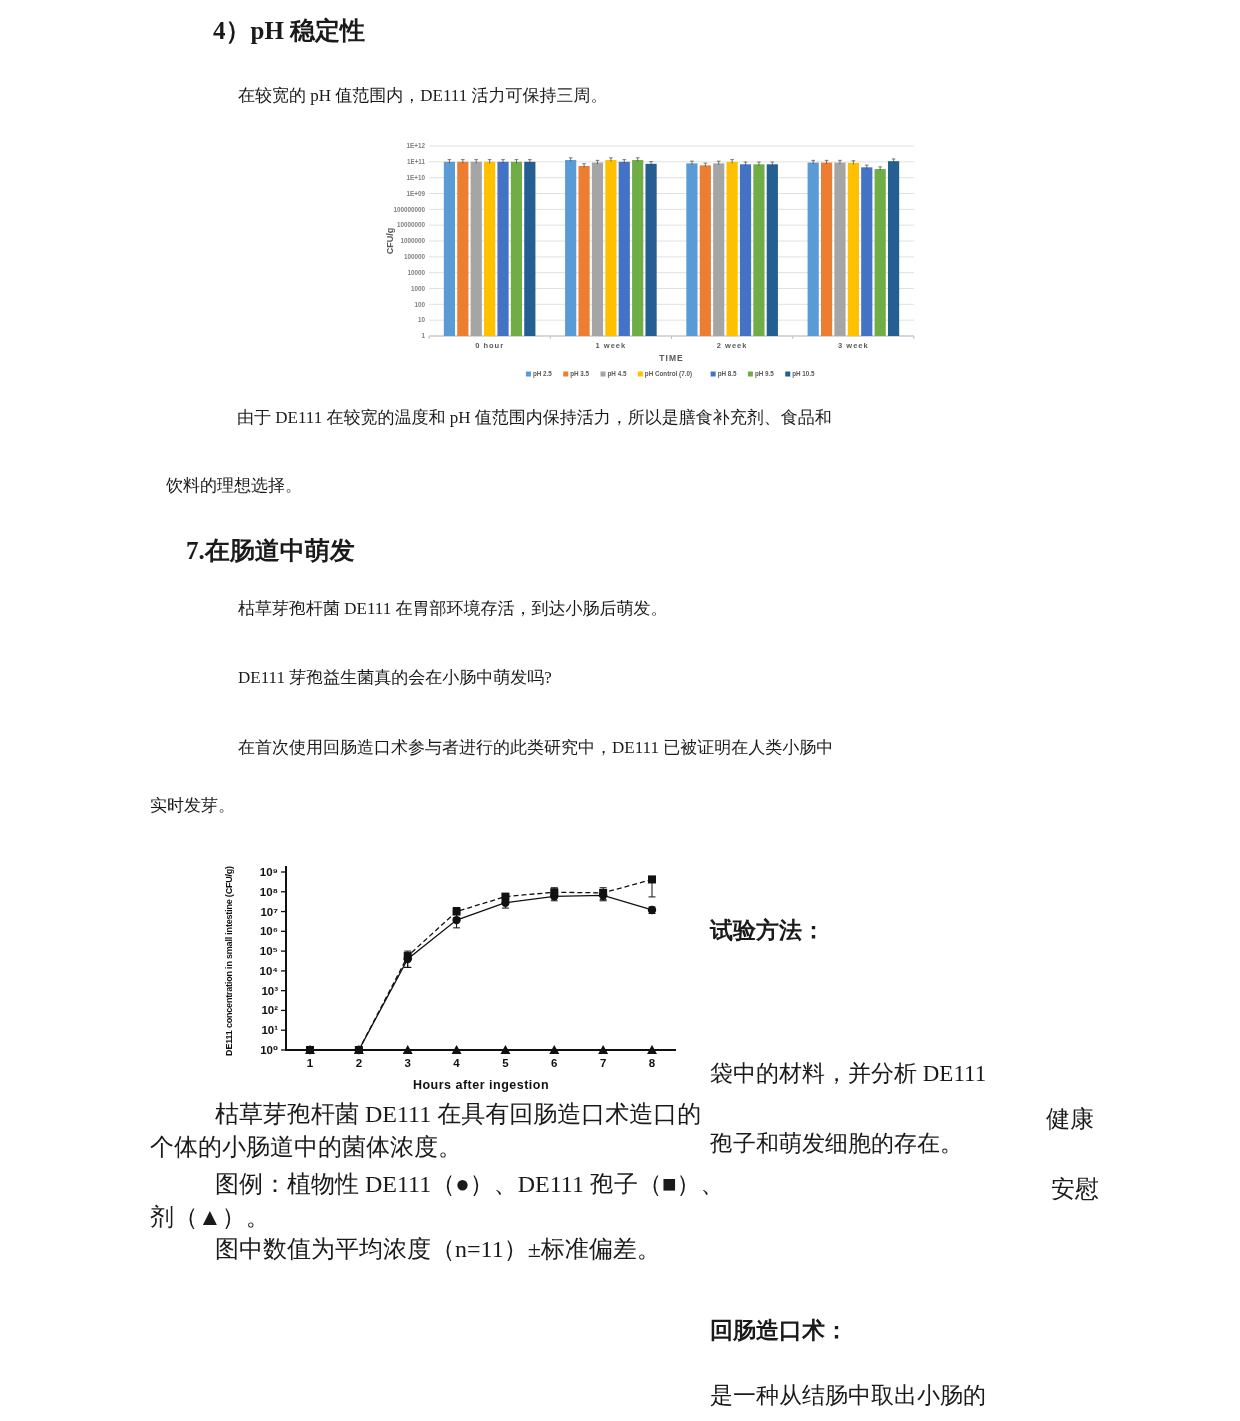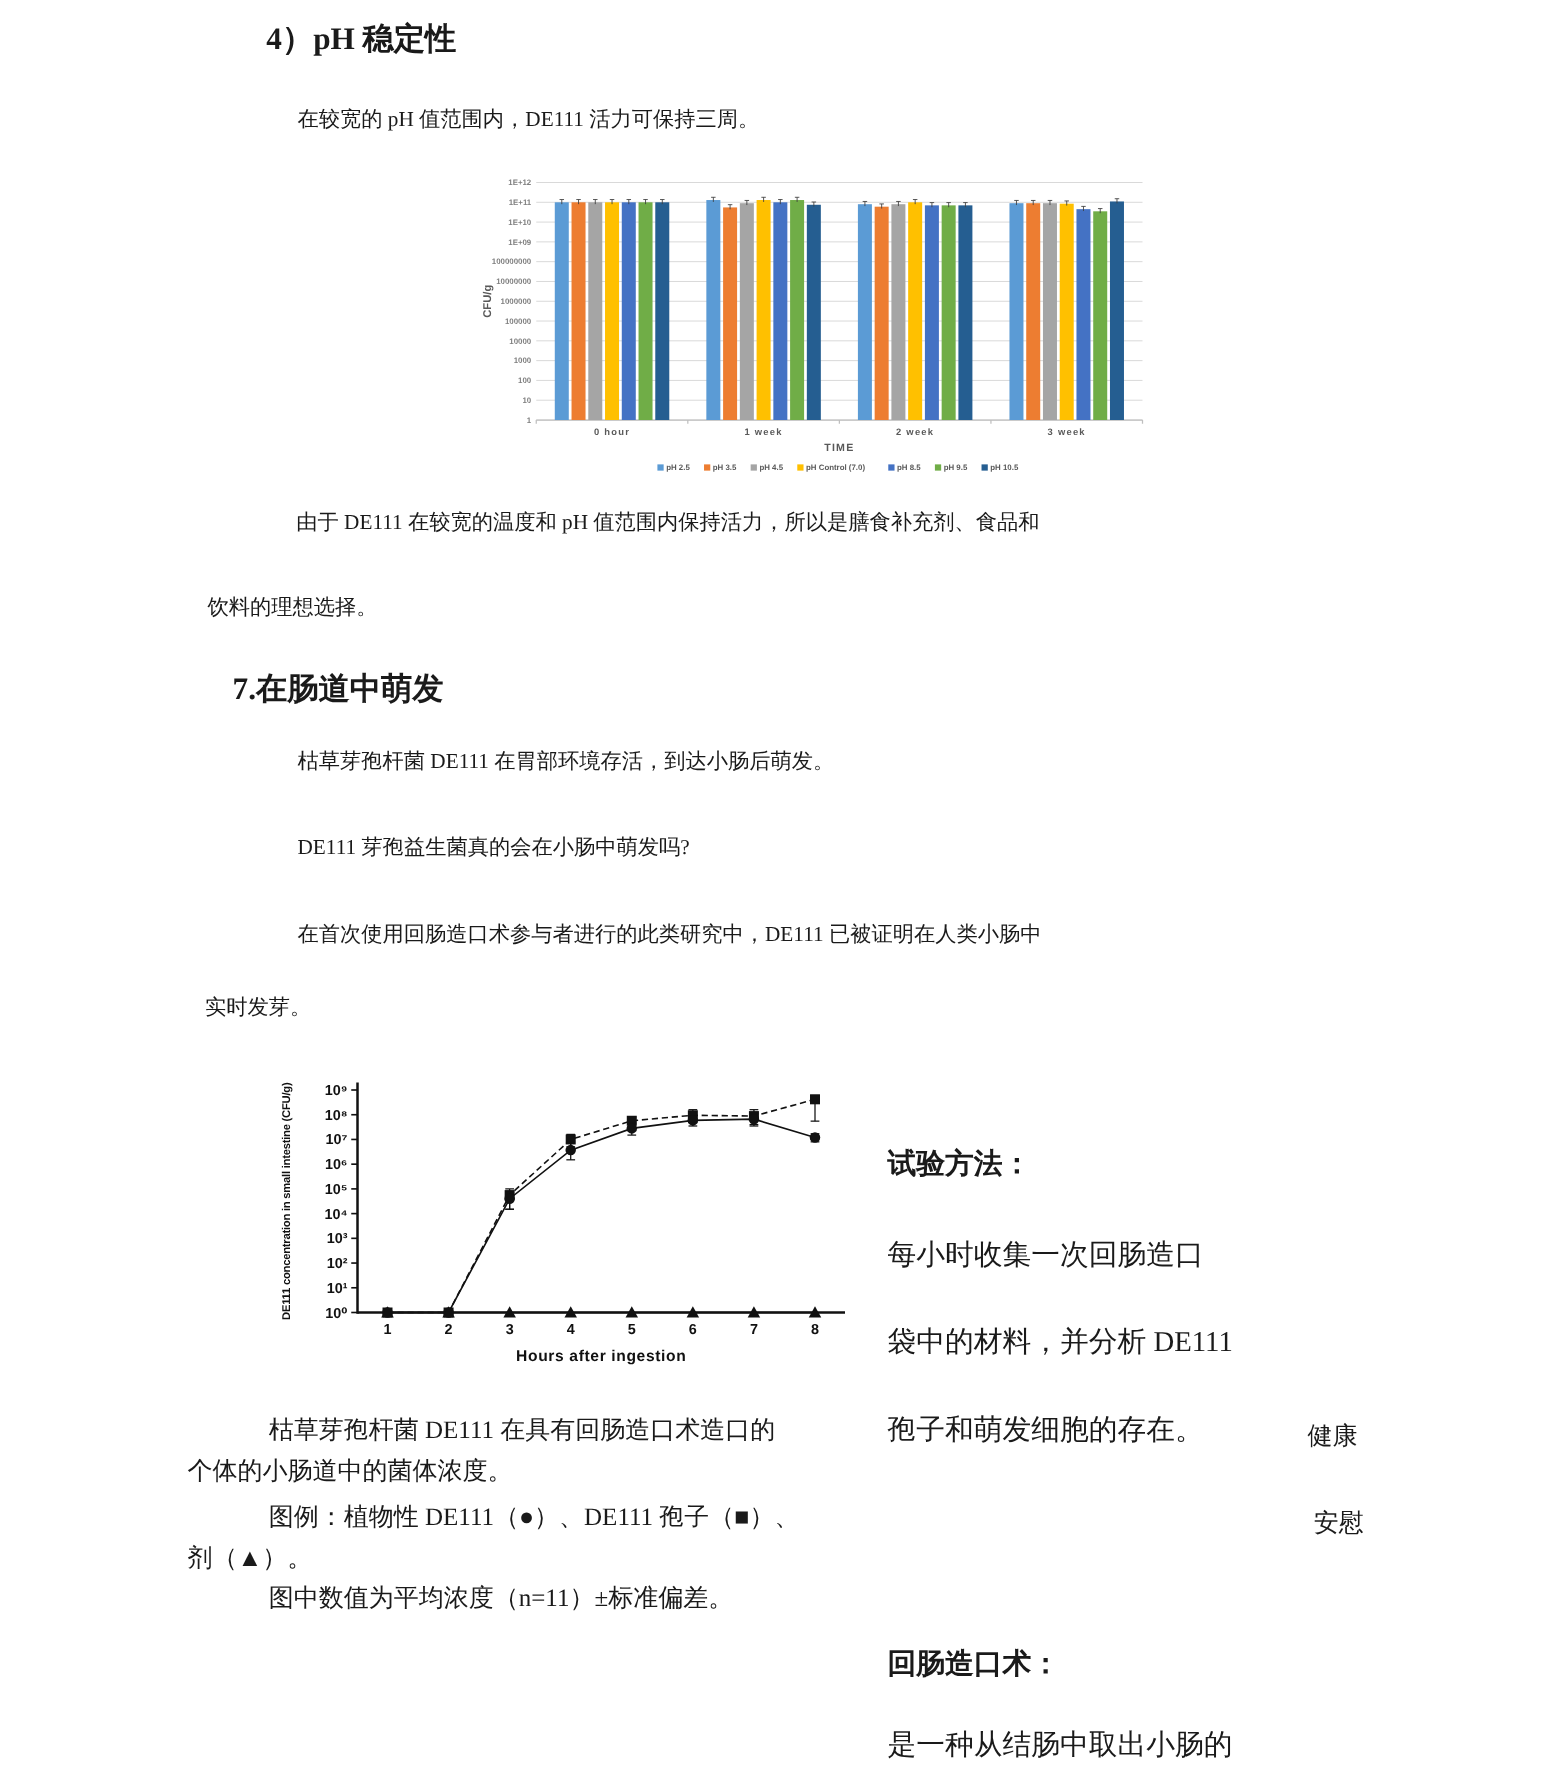--- a/index.html
+++ b/index.html
@@ -1,21 +1,21 @@
 <!DOCTYPE html>
 <html><head>
 <meta charset="utf-8">
 <style>
   html,body{margin:0;padding:0;background:#ffffff;}
   .page{position:relative;width:1240px;height:1414px;background:#ffffff;overflow:hidden;
         font-family:"Liberation Serif","DejaVu Serif",serif;color:#1a1a1a;}
   .abs{position:absolute;white-space:nowrap;}
   .h{font-weight:bold;font-size:25px;}
   .body-txt{font-size:17px;}
-  .cap-txt{font-size:20px;margin-top:32px;}
+  .cap-txt{font-size:24px;}
   .rc-txt{font-size:23px;}
   svg{font-family:"Liberation Sans","DejaVu Sans",sans-serif;overflow:visible;display:block;}
   figure{margin:0;padding:0;}
 </style>
 </head>
 <body>
 
 <div class="page">
 
   <div class="abs h" style="left:213px;top:14px;">4）pH 稳定性</div>
@@ -164,21 +164,21 @@
   </figure>
 
   <div class="abs body-txt" style="left:237px;top:406px;">由于 DE111 在较宽的温度和 pH 值范围内保持活力，所以是膳食补充剂、食品和</div>
   <div class="abs body-txt" style="left:166px;top:474px;">饮料的理想选择。</div>
 
   <div class="abs h" style="left:186px;top:534px;">7.在肠道中萌发</div>
 
   <div class="abs body-txt" style="left:238px;top:597px;">枯草芽孢杆菌 DE111 在胃部环境存活，到达小肠后萌发。</div>
   <div class="abs body-txt" style="left:238px;top:666px;">DE111 芽孢益生菌真的会在小肠中萌发吗?</div>
   <div class="abs body-txt" style="left:238px;top:736px;">在首次使用回肠造口术参与者进行的此类研究中，DE111 已被证明在人类小肠中</div>
-  <div class="abs body-txt" style="left:164px;top:794px;">实时发芽。</div>
+  <div class="abs body-txt" style="left:150px;top:794px;">实时发芽。</div>
 
   <figure class="abs" style="left:186px;top:852px;">
     <svg id="lineChart" width="520" height="248" viewBox="0 0 520 248">
         <line x1="100" y1="14" x2="100" y2="199" stroke="#111" stroke-width="2"></line>
         <line x1="95" y1="198" x2="100" y2="198" stroke="#111" stroke-width="1.3"></line>
         <text x="92" y="202" text-anchor="end" font-size="11.5" font-weight="bold" fill="#111">10⁰</text>
         <line x1="95" y1="178.22222222222223" x2="100" y2="178.22222222222223" stroke="#111" stroke-width="1.3"></line>
         <text x="92" y="182.22222222222223" text-anchor="end" font-size="11.5" font-weight="bold" fill="#111">10¹</text>
         <line x1="95" y1="158.44444444444446" x2="100" y2="158.44444444444446" stroke="#111" stroke-width="1.3"></line>
         <text x="92" y="162.44444444444446" text-anchor="end" font-size="11.5" font-weight="bold" fill="#111">10²</text>
@@ -273,21 +273,20 @@
       </svg>
   </figure>
 
   <div class="abs cap-txt" style="left:215px;top:1098px;">枯草芽孢杆菌 DE111 在具有回肠造口术造口的</div>
   <div class="abs cap-txt" style="left:150px;top:1131px;">个体的小肠道中的菌体浓度。</div>
   <div class="abs cap-txt" style="left:215px;top:1168px;">图例：植物性 DE111（●）、DE111 孢子（■）、</div>
   <div class="abs cap-txt" style="left:150px;top:1201px;">剂（▲）。</div>
   <div class="abs cap-txt" style="left:215px;top:1233px;">图中数值为平均浓度（n=11）±标准偏差。</div>
 
   <div class="abs rc-txt" style="left:710px;top:915px;font-weight:bold;">试验方法：</div>
-  <div class="abs rc-txt" style="left:710px;top:988px;">每小时收集一次回肠造口</div>
   <div class="abs rc-txt" style="left:710px;top:1058px;">袋中的材料，并分析 DE111</div>
   <div class="abs rc-txt" style="left:710px;top:1128px;">孢子和萌发细胞的存在。</div>
 
   <div class="abs cap-txt" style="left:1046px;top:1103px;">健康</div>
   <div class="abs cap-txt" style="left:1051px;top:1173px;">安慰</div>
 
   <div class="abs rc-txt" style="left:710px;top:1315px;font-weight:bold;">回肠造口术：</div>
   <div class="abs rc-txt" style="left:710px;top:1380px;">是一种从结肠中取出小肠的</div>
 
 </div>

